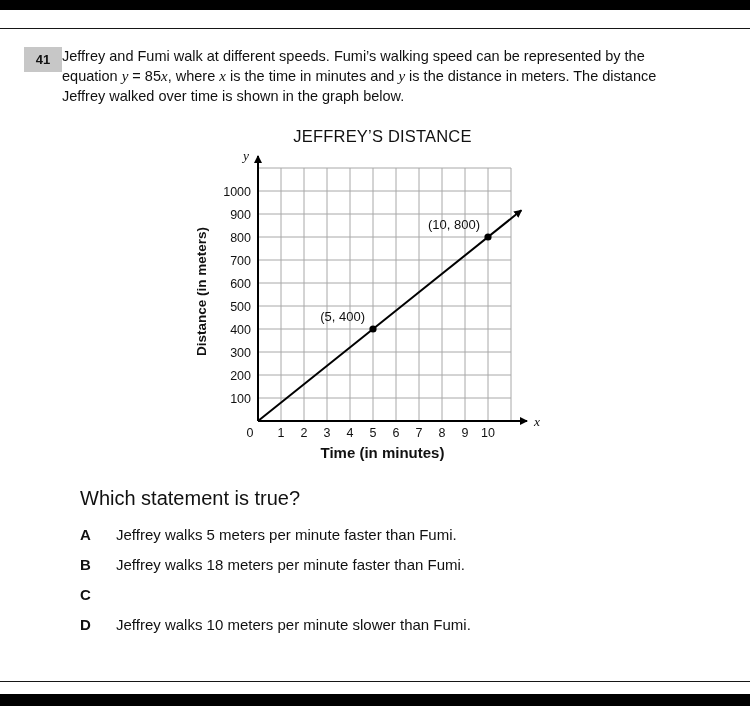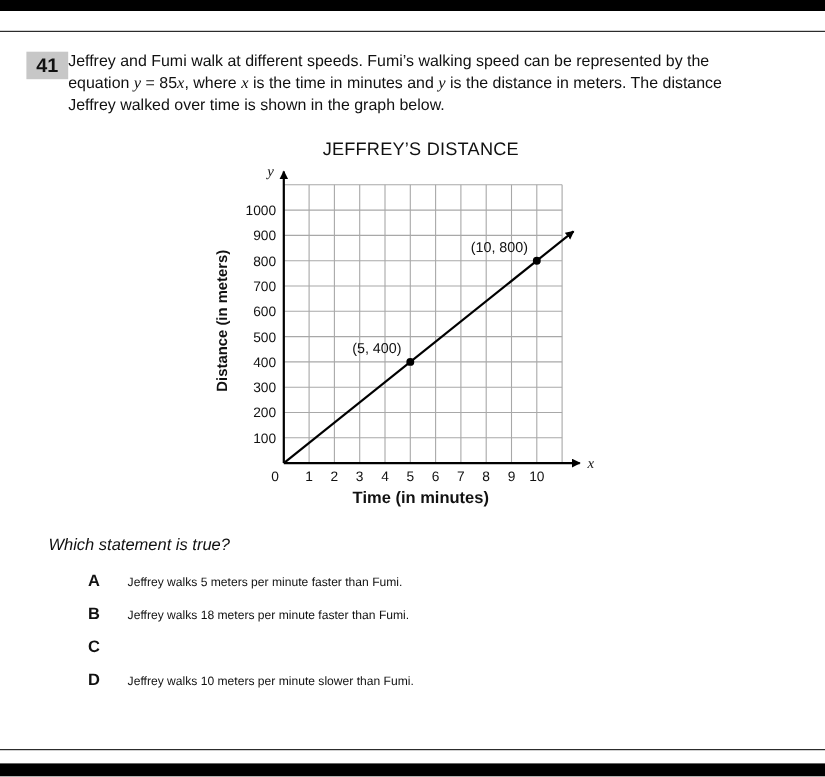--- a/index.html
+++ b/index.html
@@ -14,21 +14,21 @@
   .top-bar    { position: absolute; top: 0;     left: 0; width: 750px; height: 10px; background: #000; }
   .top-rule   { position: absolute; top: 28px;  left: 0; width: 750px; height: 1px;  background: #161616; }
   .bottom-rule{ position: absolute; top: 681px; left: 0; width: 750px; height: 1px;  background: #161616; }
   .bottom-bar { position: absolute; top: 694px; left: 0; width: 750px; height: 12px; background: #000; }
 
   .content { position: absolute; top: 29px; left: 0; width: 750px; }
 
   .question-block { display: flex; align-items: flex-start; margin: 18px 28px 0 24px; }
   .qnum {
     flex: 0 0 38px; height: 25px; background: #c7c7c7; color: #111;
-    font-weight: bold; font-size: 18px;
+    font-weight: bold; font-size: 13px;
     display: flex; align-items: center; justify-content: center;
   }
   .qtext { width: 622px; font-size: 14.5px; line-height: 1.34; }
   .it { font-style: italic; font-family: "Liberation Serif", serif; font-size: 15px; }
 
   .figure { margin: 20px 0 0 190px; width: 400px; }
   .fig-title {
     margin-left: 66px; width: 253px; text-align: center;
     font-weight: normal; font-size: 16.5px; line-height: 1.22; letter-spacing: 0.2px;
   }
@@ -39,25 +39,25 @@
   }
   .fig-ylabel span {
     writing-mode: vertical-rl; transform: rotate(180deg);
     font-weight: bold; font-size: 13.5px; white-space: nowrap;
   }
   .fig-xlabel {
     margin-left: 66px; width: 253px; text-align: center;
     font-weight: bold; font-size: 15px;
   }
 
-  .prompt { margin: 26px 0 0 44px; font-size: 15px; font-style: italic; }
+  .prompt { margin: 26px 0 0 80px; font-size: 20px; }
   .options { margin: 16px 0 0 80px; }
   .option-row { display: flex; align-items: baseline; margin-bottom: 13px; }
   .opt-letter { width: 36px; font-weight: bold; font-size: 15px; }
-  .opt-text { font-size: 11px; }
+  .opt-text { font-size: 15px; }
 </style>
 </head>
 <body>
 
 <div class="page">
   <div class="top-bar"></div>
   <div class="top-rule"></div>
 
   <div class="content">
 

